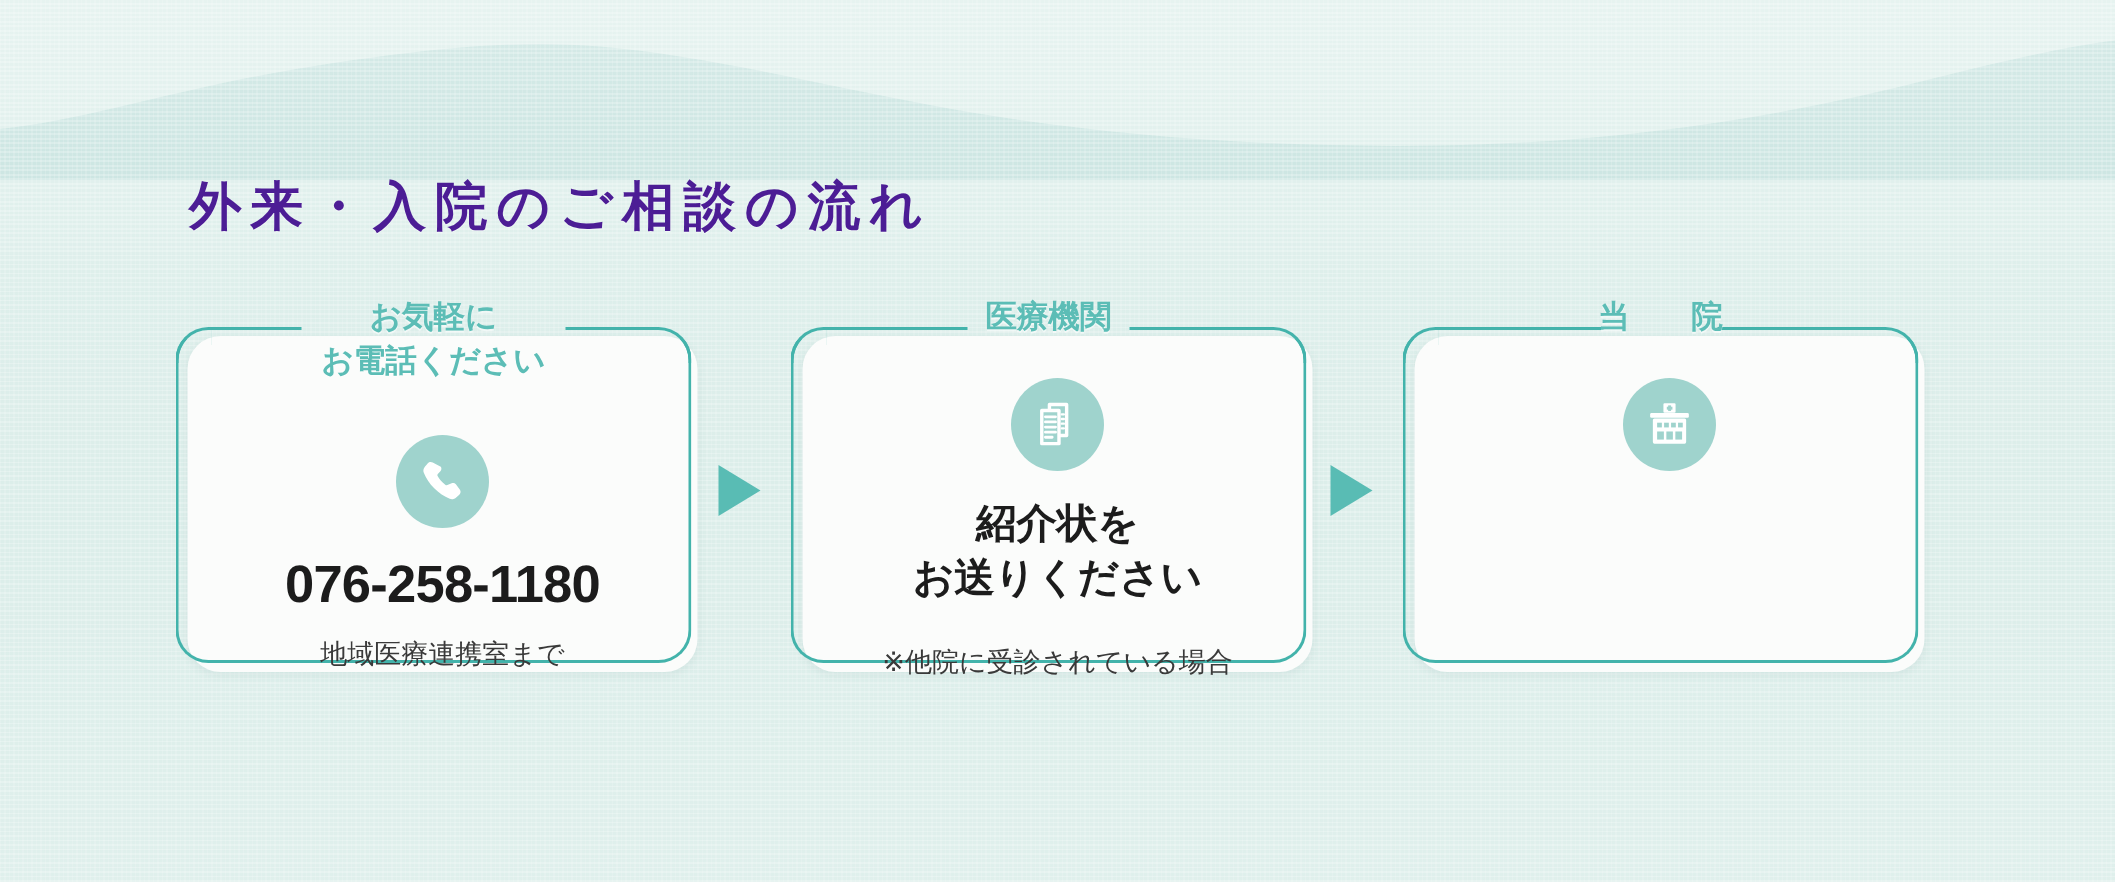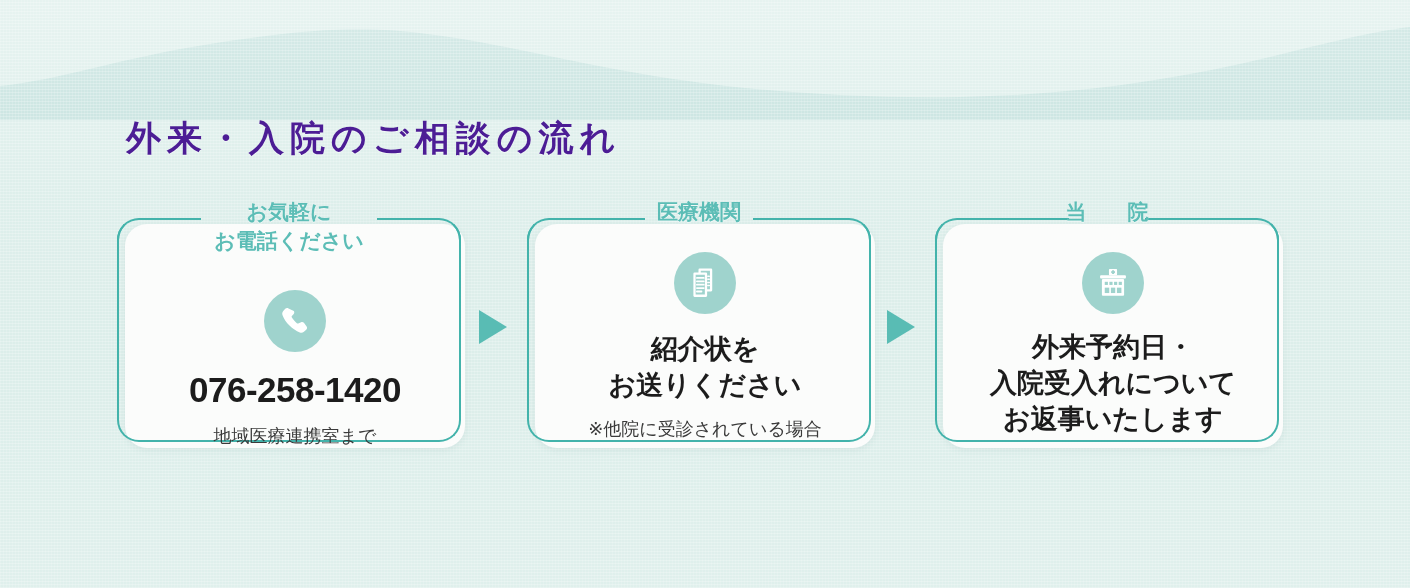--- a/index.html
+++ b/index.html
@@ -118,21 +118,21 @@
     text-align:center;
   }
 
   
   .card.c0 .card-body{padding-top:66px;}
   .card.c0 .icon-circle{margin-bottom:20px;}
   .card.c0 .phone-number{margin-bottom:18px;}
 
   .card.c1 .card-body{padding-top:28px;}
   .card.c1 .icon-circle{margin-bottom:18px;}
-  .card.c1 .lead{margin-bottom:14px;}
+  .card.c1 .lead{margin-bottom:26px;}
 
   .card.c2 .card-body{padding-top:28px;}
   .card.c2 .icon-circle{margin-bottom:16px;}
 
   
   .arrow{
     position:absolute;top:106px;
     width:0;height:0;
     border-top:17px solid transparent;
     border-bottom:17px solid transparent;
@@ -171,21 +171,21 @@
 
       <div class="card-label" style="white-space:pre-line;">お気軽に
 お電話ください</div>
 
       <div class="card-body">
         <div class="icon-circle">
           <svg width="34" height="34" viewBox="0 0 24 24" aria-hidden="true">
             <path fill="#ffffff" d="M7.4 3.1c-.7-.5-1.7-.4-2.3.3L3.7 5c-.7.8-.9 1.9-.5 2.9 1 2.6 2.7 5.1 4.9 7.3 2.2 2.2 4.7 3.9 7.3 4.9 1 .4 2.1.2 2.9-.5l1.6-1.4c.7-.6.8-1.6.3-2.3l-1.9-2.6c-.5-.6-1.3-.8-2-.5l-2 .9c-.3.1-.7.1-1-.2-1.5-1.2-2.7-2.5-3.6-4.1-.2-.3-.1-.7.1-.9l1.3-1.5c.5-.6.5-1.4.1-2L7.4 3.1z"></path>
           </svg>
         </div>
-        <div class="phone-number">076-258-1420</div>
+        <div class="phone-number">076-258-1180</div>
         <div class="note">地域医療連携室まで</div>
       </div>
     </div>
 
     <div class="arrow a0"></div>
 
     <div class="card c1">
       <div class="card-panel"></div>
       <div class="card-outline"></div>
       <div class="corner left"></div>
@@ -242,20 +242,17 @@
               <rect x="6.5" y="11.2" width="2.1" height="2.1"></rect>
               <rect x="9.6" y="11.2" width="2.1" height="2.1"></rect>
               <rect x="12.7" y="11.2" width="2.1" height="2.1"></rect>
               <rect x="15.8" y="11.2" width="2.1" height="2.1"></rect>
               <rect x="6.5" y="15.1" width="3.0" height="3.6"></rect>
               <rect x="10.6" y="15.1" width="2.9" height="3.6"></rect>
               <rect x="14.6" y="15.1" width="3.0" height="3.6"></rect>
             </g>
           </svg>
         </div>
-        <div class="lead" style="white-space: pre-line;">外来予約日・
-入院受入れについて
-お返事いたします</div>
       </div>
     </div>
 
   </div>
 </div>
 
 </body></html>

